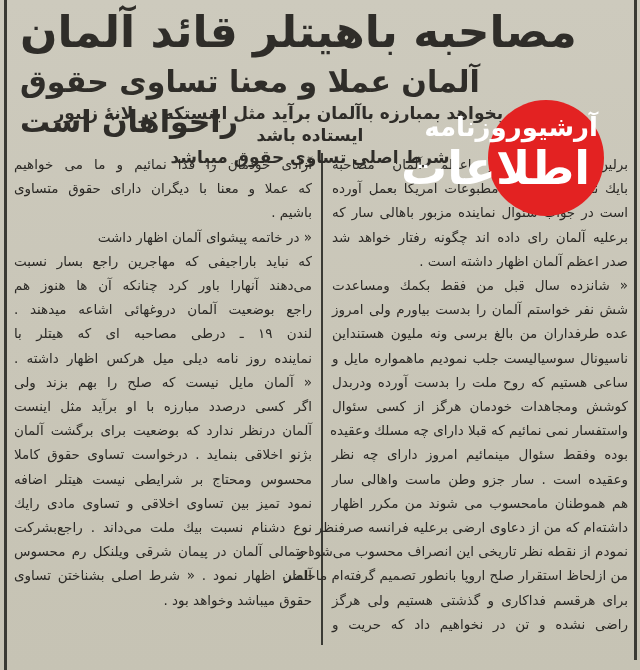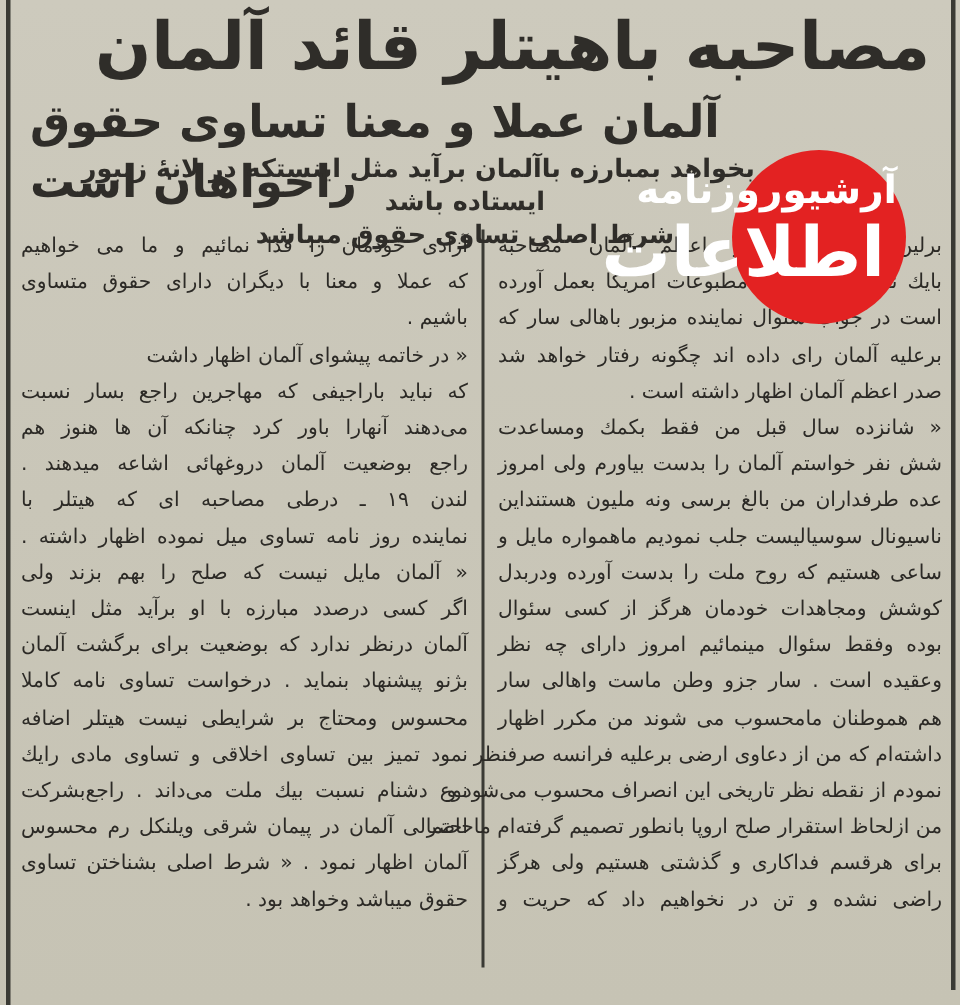--- a/index.html
+++ b/index.html
@@ -36,21 +36,21 @@
     .col-divider {
       position: absolute;
       left: 321px; top: 153px;
       width: 2px; height: 492px;
       background: #3a3a34;
     }
     .headline {
       position: absolute;
       left: 20px; top: 4px;
       width: 600px;
-      text-align: right;
+      text-align: left;
       direction: rtl;
       font-family: "DejaVu Sans", sans-serif;
       font-weight: bold;
       font-size: 44px;
       line-height: 56px;
       color: #2f2d29;
       letter-spacing: 1px;
     }
     .subhead {
       position: absolute;
@@ -153,44 +153,45 @@
     <p>بایك نفر از نمایندگان مطبوعات امریکا بعمل آورده</p>
     <p>است در جواب سئوال نماینده مزبور باهالی سار که</p>
     <p>برعلیه آلمان رای داده اند چگونه رفتار خواهد شد</p>
     <p class="last">صدر اعظم آلمان اظهار داشته است .</p>
     <p>« شانزده سال قبل من فقط بکمك ومساعدت</p>
     <p>شش نفر خواستم آلمان را بدست بیاورم ولی امروز</p>
     <p>عده طرفداران من بالغ برسی ونه ملیون هستنداین</p>
     <p>ناسیونال سوسیالیست جلب نمودیم ماهمواره مایل و</p>
     <p>ساعی هستیم که روح ملت را بدست آورده ودربدل</p>
     <p>کوشش ومجاهدات خودمان هرگز از کسی سئوال</p>
+    <p>واستفسار نمی نمائیم که قبلا دارای چه مسلك وعقیده</p>
     <p>بوده وفقط سئوال مینمائیم امروز دارای چه نظر</p>
     <p>وعقیده است . سار جزو وطن ماست واهالی سار</p>
     <p>هم هموطنان مامحسوب می شوند من مکرر اظهار</p>
     <p>داشته‌ام که من از دعاوی ارضی برعلیه فرانسه صرفنظر</p>
     <p>نمودم از نقطه نظر تاریخی این انصراف محسوب می‌شود و</p>
     <p>من ازلحاظ استقرار صلح اروپا بانطور تصمیم گرفته‌ام ماحاضر</p>
     <p>برای هرقسم فداکاری و گذشتی هستیم ولی هرگز</p>
     <p>راضی نشده و تن در نخواهیم داد که حریت و</p>
   </div>
 
   <div class="column col-left">
     <p>آزادی خودمان را فدا نمائیم و ما می خواهیم</p>
     <p>که عملا و معنا با دیگران دارای حقوق متساوی</p>
     <p class="last">باشیم .</p>
     <p class="last">« در خاتمه پیشوای آلمان اظهار داشت</p>
     <p>که نباید باراجیفی که مهاجرین راجع بسار نسبت</p>
     <p>می‌دهند آنهارا باور کرد چنانکه آن ها هنوز هم</p>
     <p>راجع بوضعیت آلمان دروغهائی اشاعه میدهند .</p>
     <p>لندن ۱۹ ـ درطی مصاحبه ای که هیتلر با</p>
-    <p>نماینده روز نامه تساوی میل نموده اظهار داشته .</p>
+    <p>نماینده روز نامه دیلی میل هرکس اظهار داشته .</p>
     <p>« آلمان مایل نیست که صلح را بهم بزند ولی</p>
     <p>اگر کسی درصدد مبارزه با او برآید مثل اینست</p>
     <p>آلمان درنظر ندارد که بوضعیت برای برگشت آلمان</p>
-    <p>بژنو پیشنهاد بنماید . درخواست تساوی نامه کاملا</p>
+    <p>بژنو اخلاقی بنماید . درخواست تساوی حقوق کاملا</p>
     <p>محسوس ومحتاج بر شرایطی نیست هیتلر اضافه</p>
     <p>نمود تمیز بین تساوی اخلاقی و تساوی مادی رایك</p>
     <p>نوع دشنام نسبت بیك ملت می‌داند . راجع‌بشرکت</p>
     <p>احتمالی آلمان در پیمان شرقی ویلنکل رم محسوس</p>
     <p>آلمان اظهار نمود . « شرط اصلی بشناختن تساوی</p>
     <p class="last">حقوق میباشد وخواهد بود .</p>
   </div>
 
   <div class="stamp">
     <div class="stamp-circle"></div>

